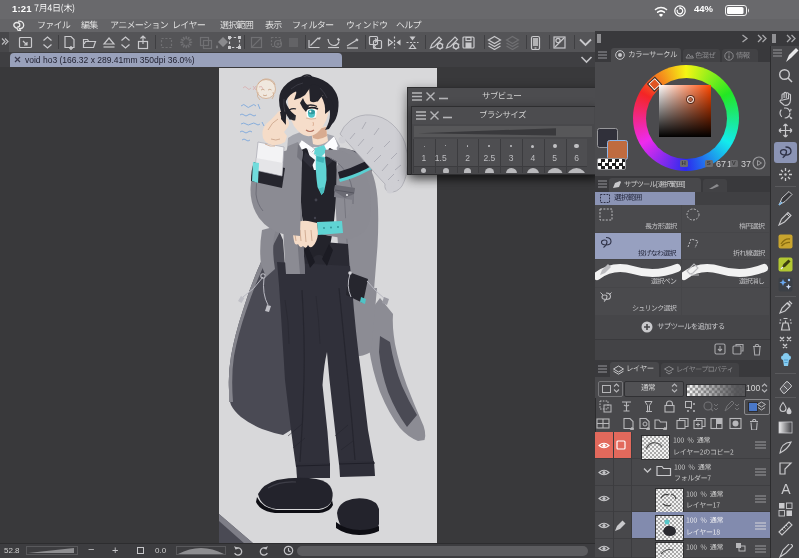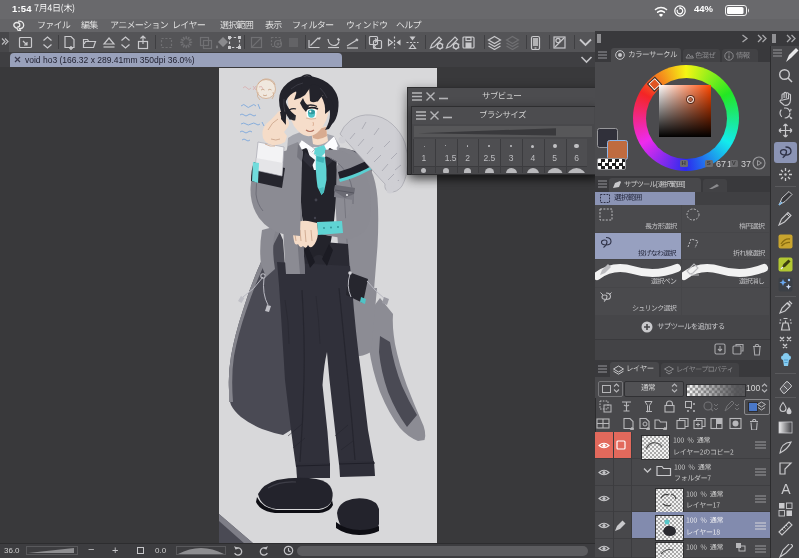--- a/index.html
+++ b/index.html
@@ -1,20 +1,20 @@
 <!DOCTYPE html>
 <html><head><meta charset="utf-8">
 <style>
 *{margin:0;padding:0;box-sizing:content-box}
 html,body{width:799px;height:558px;overflow:hidden;background:#39393b;
 font-family:"Liberation Sans",sans-serif;-webkit-font-smoothing:antialiased}
 .chk2{background-image:conic-gradient(#f2f2f2 25%,#a9a9a9 0 50%,#f2f2f2 0 75%,#a9a9a9 0);background-size:4px 4px}
 </style></head><body>
 <div style="position:absolute;left:0px;top:0px;width:799px;height:19px;background:#69696c"></div>
-<div style="position:absolute;left:12px;top:3px;font:bold 9.5px 'Liberation Sans',sans-serif;color:#fff;letter-spacing:.2px">1:54</div>
+<div style="position:absolute;left:12px;top:3px;font:bold 9.5px 'Liberation Sans',sans-serif;color:#fff;letter-spacing:.2px">1:21</div>
 <svg style="position:absolute;left:34.0px;top:3.5px;overflow:visible" width="40.9" height="11.2">
     <g fill="#ffffff" transform="translate(0,7.20) scale(0.00900)">
       <use href="#g0037" x="0"></use>
       <use href="#g6708" x="527"></use>
       <use href="#g0034" x="1477"></use>
       <use href="#g65e5" x="2005"></use>
       <use href="#g0028" x="2955"></use>
       <use href="#g6728" x="3276"></use>
       <use href="#g0029" x="4226"></use>
     </g>
@@ -265,21 +265,21 @@
     <path d="M241 296 l-3 5 l3.5 2 l3 -5 Z M267 305 l-2 6 l4 1 l2 -6 Z" fill="#c0c0c7"></path>
     <path d="M349 272 L368 279 L363 303 L346 295 Z" fill="#26262e"></path>
     <path d="M361 297 l5 2 l-1 5 l-5 -2 Z" fill="#4fc3c6"></path>
     <g stroke="#b9b9c2" stroke-width="1" fill="none">
       <path d="M350 274 Q346 286 351 297 M367 281 Q376 292 385 299"></path>
     </g>
     <path d="M384 297 l5 2 l-2 6 l-5 -2 Z" fill="#9a9aa2"></path>
     <circle cx="350" cy="273" r="1.8" fill="#d2d2d8"></circle>
   </svg>
 <div style="position:absolute;left:0px;top:543px;width:595px;height:15px;background:#3d3d40;border-top:1px solid #2d2d2f;box-sizing:border-box"></div>
-<div style="position:absolute;left:4px;top:546px;font:8px 'Liberation Sans',sans-serif;color:#cfcfcf">36.0</div>
+<div style="position:absolute;left:4px;top:546px;font:8px 'Liberation Sans',sans-serif;color:#cfcfcf">52.8</div>
 <svg style="position:absolute;left:26px;top:546px;" width="52" height="9" viewBox="0 0 52 9">
     <path d="M2 7 L48 2 L48 7 Z" fill="#8e8e91"></path>
     <rect x="0.5" y="0.5" width="51" height="8" fill="none" stroke="#59595c"></rect>
   </svg>
 <div style="position:absolute;left:88px;top:543px;font:11px 'Liberation Sans',sans-serif;color:#c6c6c9">−</div>
 <div style="position:absolute;left:112px;top:543.5px;font:11px 'Liberation Sans',sans-serif;color:#c6c6c9">+</div>
 <svg style="position:absolute;left:137px;top:547px;" width="7" height="7" viewBox="0 0 7 7">
     <rect x="0.5" y="0.5" width="6" height="6" fill="none" stroke="#c6c6c9"></rect>
   </svg>
 <div style="position:absolute;left:155px;top:546px;font:8px 'Liberation Sans',sans-serif;color:#cfcfcf">0.0</div>
@@ -501,21 +501,21 @@
 <div style="position:absolute;left:413.5px;top:125.5px;width:178px;height:11px;background:#575759"></div>
 <svg style="position:absolute;left:413.5px;top:125.5px;" width="178" height="11" viewBox="0 0 178 11">
     <path d="M4 7.2 L142 2.2 L142 9.4 Z" fill="#39393c"></path>
   </svg>
 <div style="position:absolute;left:413.0px;top:138.5px;width:174.4px;height:27.5px;background:#4e4e51"></div>
 <div style="position:absolute;left:413.0px;top:138.5px;width:0.8px;height:27.5px;background:#3c3c3f"></div>
 <div style="position:absolute;left:423.5px;top:145.6px;width:0.8px;height:0.8px;border-radius:50%;background:#c0c0c3"></div>
 <div style="position:absolute;left:413.0px;top:152.5px;width:21.8px;text-align:center;font:8.5px 'Liberation Sans',sans-serif;color:#bebec1">1</div>
 <div style="position:absolute;left:434.8px;top:138.5px;width:0.8px;height:27.5px;background:#3c3c3f"></div>
 <div style="position:absolute;left:445.1px;top:145.4px;width:1.1px;height:1.1px;border-radius:50%;background:#c0c0c3"></div>
-<div style="position:absolute;left:434.8px;top:152.5px;width:21.8px;text-align:right;font:8.5px 'Liberation Sans',sans-serif;color:#bebec1">1.5</div>
+<div style="position:absolute;left:434.8px;top:152.5px;width:21.8px;text-align:left;font:8.5px 'Liberation Sans',sans-serif;color:#bebec1">1.5</div>
 <div style="position:absolute;left:456.6px;top:138.5px;width:0.8px;height:27.5px;background:#3c3c3f"></div>
 <div style="position:absolute;left:466.8px;top:145.3px;width:1.4px;height:1.4px;border-radius:50%;background:#c0c0c3"></div>
 <div style="position:absolute;left:456.6px;top:152.5px;width:21.8px;text-align:center;font:8.5px 'Liberation Sans',sans-serif;color:#bebec1">2</div>
 <div style="position:absolute;left:478.4px;top:138.5px;width:0.8px;height:27.5px;background:#3c3c3f"></div>
 <div style="position:absolute;left:488.4px;top:145.1px;width:1.8px;height:1.8px;border-radius:50%;background:#c0c0c3"></div>
 <div style="position:absolute;left:478.4px;top:152.5px;width:21.8px;text-align:center;font:8.5px 'Liberation Sans',sans-serif;color:#bebec1">2.5</div>
 <div style="position:absolute;left:500.2px;top:138.5px;width:0.8px;height:27.5px;background:#3c3c3f"></div>
 <div style="position:absolute;left:510.0px;top:144.9px;width:2.2px;height:2.2px;border-radius:50%;background:#c0c0c3"></div>
 <div style="position:absolute;left:500.2px;top:152.5px;width:21.8px;text-align:center;font:8.5px 'Liberation Sans',sans-serif;color:#bebec1">3</div>
 <div style="position:absolute;left:522.0px;top:138.5px;width:0.8px;height:27.5px;background:#3c3c3f"></div>

